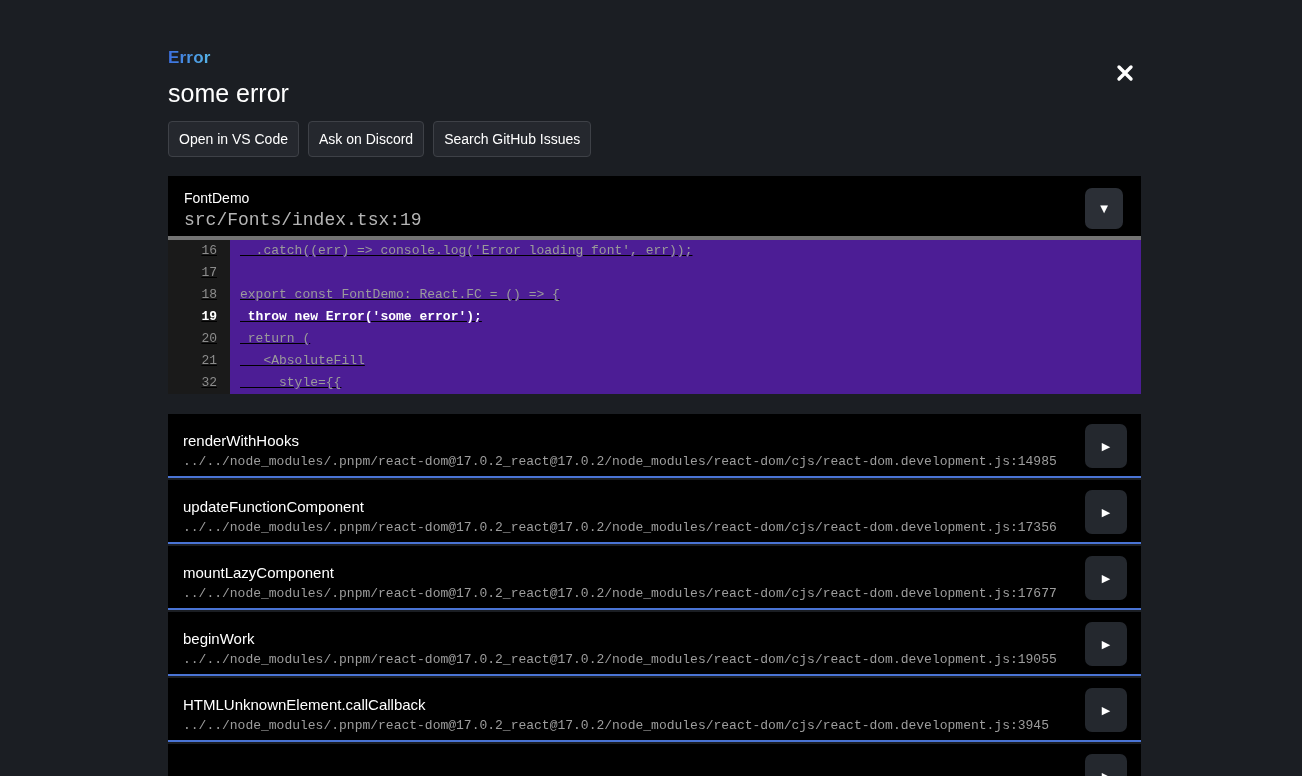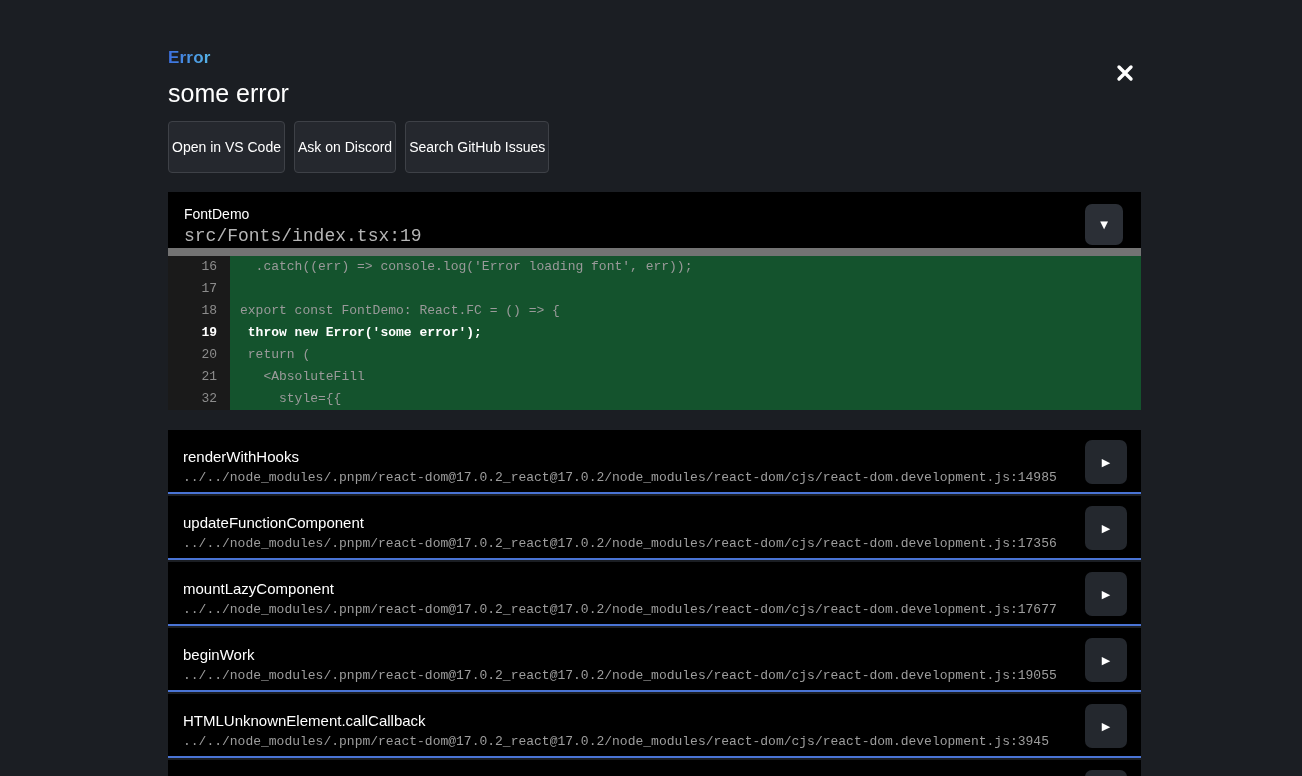--- a/index.html
+++ b/index.html
@@ -23,44 +23,44 @@
   .error-message {
     margin-top:11px; font-size:25px; font-weight:400; color:#ffffff;
   }
   .close-btn {
     position:absolute; top:60px; right:3px; width:26px; height:26px;
     background:transparent; border:none; cursor:pointer;
     display:flex; align-items:center; justify-content:center; color:#fff;
   }
   .actions { margin-top:13px; display:flex; gap:9px; }
   .action-btn {
-    height:52px; padding:0 3px; font-size:14px; color:#ffffff;
+    height:36px; padding:0 10px; font-size:14px; color:#ffffff;
     background:#25282e; border:1px solid #3e4147; border-radius:4px;
     font-family:"Liberation Sans", sans-serif; cursor:pointer;
     display:flex; align-items:center;
   }
   
   .code-panel { margin-top:19px; background:#000; }
   .code-header {
     position:relative; height:64px; padding:14px 16px 0 16px;
-    background:#000; border-bottom:8px solid #737373;
+    background:#000; border-bottom:4px solid #737373;
   }
   .code-title { font-size:14px; color:#ffffff; line-height:17px; }
   .code-location {
     margin-top:3px; font-family:"Liberation Mono", monospace;
     font-size:18px; color:#b5b5b5;
   }
   .collapse-btn {
     position:absolute; right:18px; top:12px; width:38px; height:41px;
     background:#2b2f36; border:none; border-radius:7px; cursor:pointer;
     display:flex; align-items:center; justify-content:center;
   }
   .tri { font-family:"DejaVu Sans", sans-serif; color:#ffffff; line-height:1; }
   .collapse-btn .tri { font-size:10px; }
-  .code-lines { background:#14532d; }
+  .code-lines { background:#4c1d95;text-decoration:underline; }
   .code-line {
     display:flex; height:22px; line-height:22px;
     font-family:"Liberation Mono", monospace; font-size:13px;
   }
   .line-number {
     flex:0 0 62px; background:#1a1a1a; color:#8c8c8c;
     text-align:right; padding-right:13px;
   }
   .line-text { padding-left:10px; white-space:pre; color:#9a9a9a; }
   .code-line.hl .line-number,

